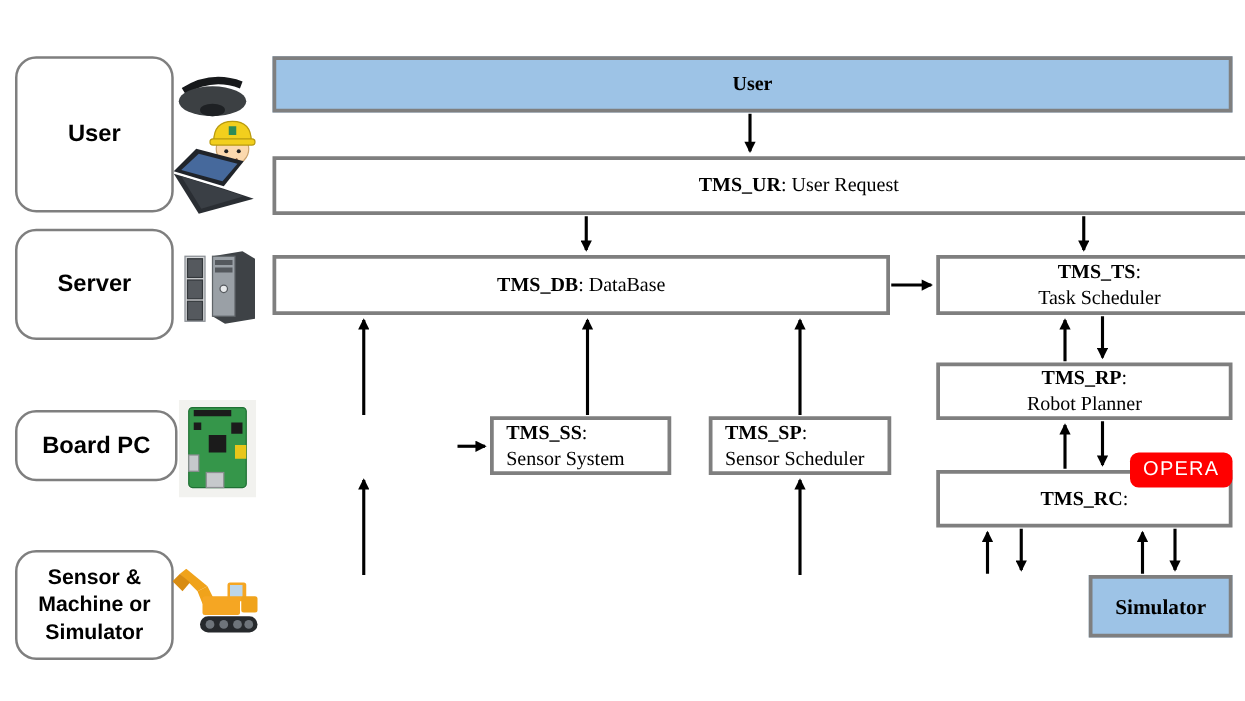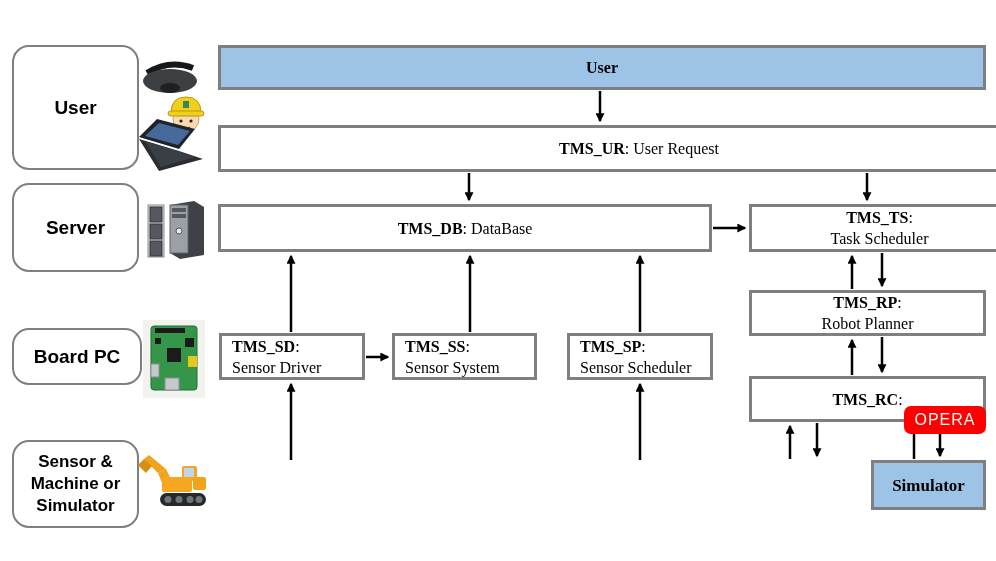--- a/index.html
+++ b/index.html
@@ -13,21 +13,21 @@
   .leftalign{align-items:flex-start;justify-content:center;padding-left:10px;}
   .bold{font-weight:bold;}
   
   .lbox{position:absolute;box-sizing:border-box;border:2px solid #7f7f7f;border-radius:17px;background:#fff;
         display:flex;flex-direction:column;align-items:center;justify-content:center;
         font-family:"Liberation Sans",sans-serif;font-weight:bold;font-size:19px;line-height:23px;text-align:center;}
   .lbox .small{font-size:17px;line-height:22px;}
   
   .opera{position:absolute;left:904px;top:362px;width:82px;height:28px;background:#ff0000;border-radius:7px;
          color:#fff;font-family:"Liberation Sans",sans-serif;font-size:16px;letter-spacing:1px;
-         display:flex;align-items:center;justify-content:center;z-index:6;margin-top:44px;}
+         display:flex;align-items:center;justify-content:center;z-index:6;}
   
   #arrows{position:absolute;left:0;top:0;width:996px;height:561px;z-index:5;pointer-events:none;}
   #arrows line{stroke:#000;stroke-width:2.5;}
   
   .icon{position:absolute;z-index:2;}
 </style>
 </head>
 <body>
 
 <div id="canvas">
@@ -127,24 +127,20 @@
   </div>
 
   <div class="box stack" style="left:749px;top:376px;width:237px;height:46px">
     <span><b class="bold">TMS_RC</b><span>:</span></span>
   </div>
 
   <div class="opera">
     <span>OPERA</span>
   </div>
 
-  <div class="box stack leftalign" style="left:219px;top:333px;width:146px;height:47px">
-    <span><b class="bold">TMS_SD</b><span>:</span></span>
-    <span>Sensor Driver</span>
-  </div>
 
   <div class="box stack leftalign" style="left:392px;top:333px;width:145px;height:47px">
     <span><b class="bold">TMS_SS</b><span>:</span></span>
     <span>Sensor System</span>
   </div>
 
   <div class="box stack leftalign" style="left:567px;top:333px;width:146px;height:47px">
     <span><b class="bold">TMS_SP</b><span>:</span></span>
     <span>Sensor Scheduler</span>
   </div>

